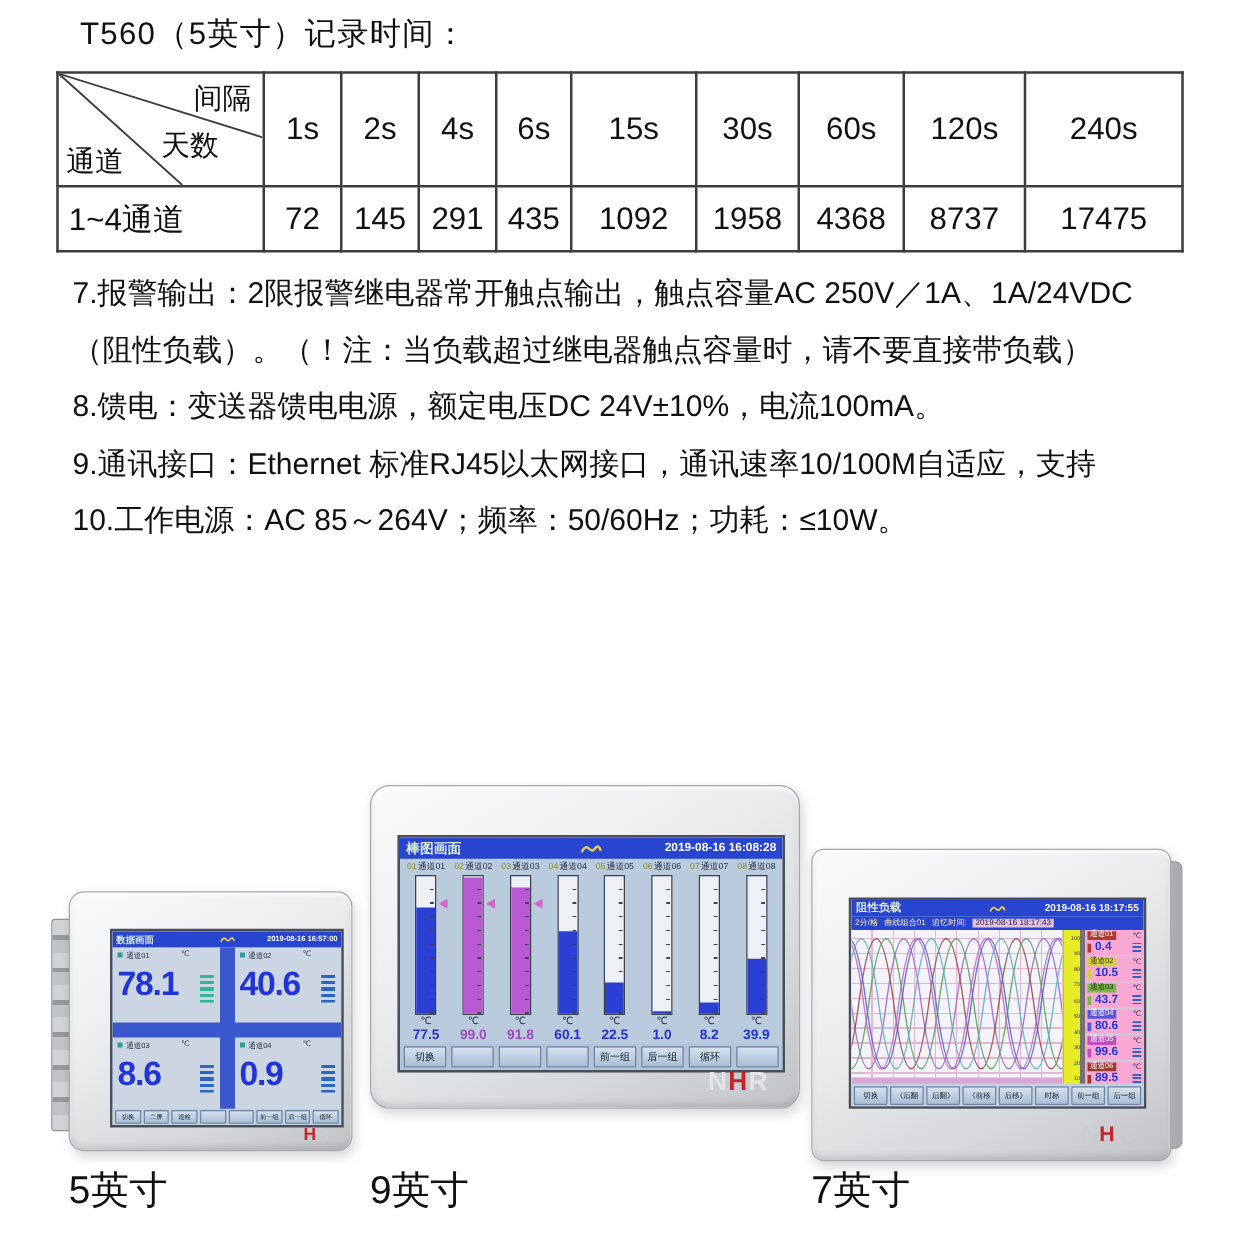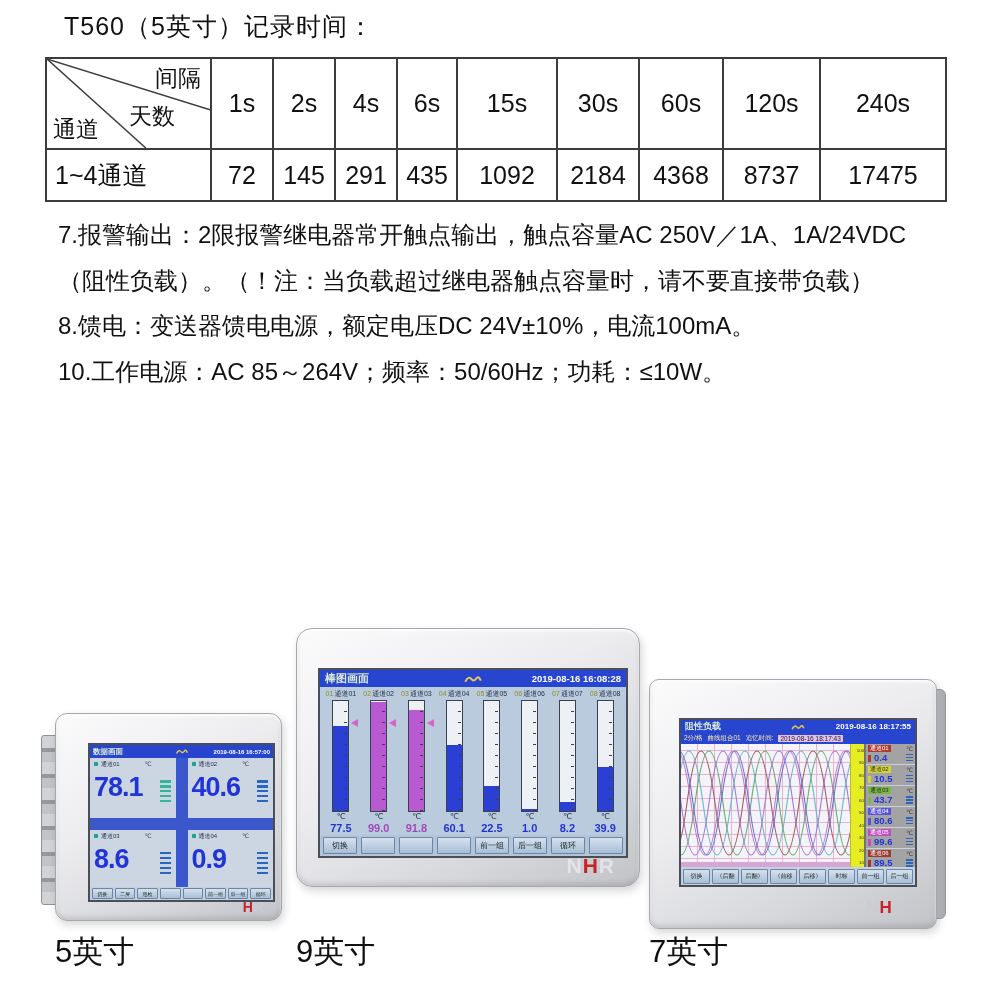--- a/index.html
+++ b/index.html
@@ -99,21 +99,21 @@
   .plot{width:169px;position:relative;background:#f4f3f9;overflow:hidden;
     background-image:repeating-linear-gradient(90deg,transparent 0 16px,#e2b6ce 16px 17px),
                      repeating-linear-gradient(0deg,transparent 0 11px,#e2b6ce 11px 12px);}
   .curves{position:absolute;left:0;top:0;width:169px;height:118px;}
   .curves path{fill:none;stroke-width:1.1;opacity:.9;}
   .c1{stroke:#9a6bd0;}.c2{stroke:#96514e;}.c3{stroke:#55a45e;}
   .c4{stroke:#5fb0bd;}.c5{stroke:#5566cc;}.c6{stroke:#c06ac0;}
   .tstrip{position:absolute;left:0;right:0;bottom:0;height:8px;background:#d8a6d5;}
   .axis7{width:13px;background:#e6ec25;display:flex;flex-direction:column;justify-content:space-between;padding:3px 0;border-left:1px solid #b7bd1a;}
   .axis7 div{font-size:8px;line-height:8px;color:#333;transform:scale(.55);transform-origin:100% 50%;text-align:right;width:100%;}
-  .panel7{flex:1;background:#a3a3a3;border-left:2px solid #737373;display:flex;flex-direction:column;}
+  .panel7{flex:1;background:#f9a8d4;border-left:4px solid #737373;display:flex;flex-direction:column;}
   .ch7{flex:1;position:relative;border-bottom:1px solid #c9cfdd;}
   .chip{position:absolute;left:2px;top:1px;font-size:6px;line-height:7px;padding:0 2px;color:#fff;}
   .u7{position:absolute;right:2px;top:1px;font-size:6px;color:#334;}
   .v7{position:absolute;left:8px;bottom:1px;font-size:9.5px;font-weight:bold;color:#2135d6;}
   .mini{position:absolute;left:2px;bottom:2px;width:3px;height:7px;}
   .bars7{position:absolute;right:2px;bottom:2px;width:7px;height:8px;
     background:repeating-linear-gradient(180deg,#2a65c0 0 1.5px,transparent 1.5px 3px);}
   .br7{position:absolute;left:0;right:0;bottom:0;height:15px;background:#c3d2e2;display:flex;gap:2px;padding:1.5px 2px;}
   .br7 .btn{font-size:6px;}
   .b7{right:30px;bottom:12px;font-size:17px;}
@@ -163,32 +163,33 @@
       <td>120s</td>
       <td>240s</td>
     </tr>
     <tr class="dr">
       <td class="rl">1~4通道</td>
       <td>72</td>
       <td>145</td>
       <td>291</td>
       <td>435</td>
       <td>1092</td>
-      <td>2184</td>
+      <td>1958</td>
       <td>4368</td>
       <td>8737</td>
       <td>17475</td>
     </tr>
     </tbody>
   </table>
 
   <div class="specs">
     <div class="sline">7.报警输出：2限报警继电器常开触点输出，触点容量AC 250V／1A、1A/24VDC</div>
     <div class="sline">（阻性负载）。（！注：当负载超过继电器触点容量时，请不要直接带负载）</div>
     <div class="sline">8.馈电：变送器馈电电源，额定电压DC 24V±10%，电流100mA。</div>
+    <div class="sline">9.通讯接口：Ethernet 标准RJ45以太网接口，通讯速率10/100M自适应，支持</div>
     <div class="sline">10.工作电源：AC 85～264V；频率：50/60Hz；功耗：≤10W。</div>
   </div>
 
   <div class="dev dev5">
     <div class="tabs5"></div>
     <div class="face">
       <div class="scr scr5">
         <div class="tb tb5">
           <span class="tbt5">数据画面</span>
           <svg class="wave" width="14" height="9" viewBox="0 0 18 9">

